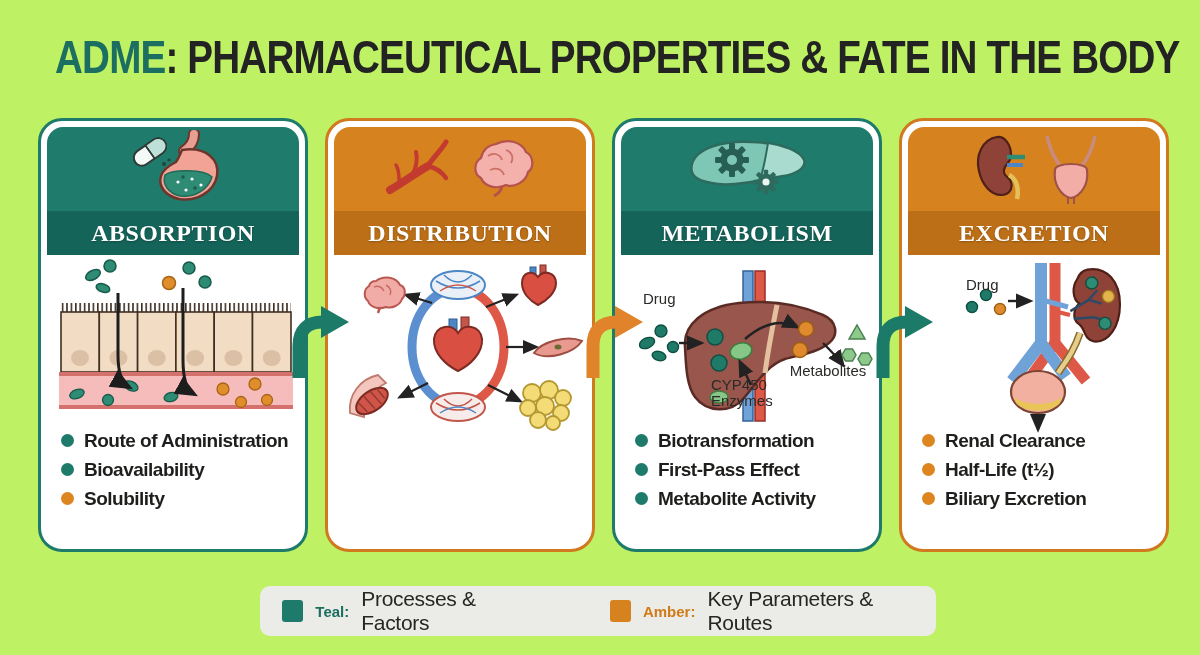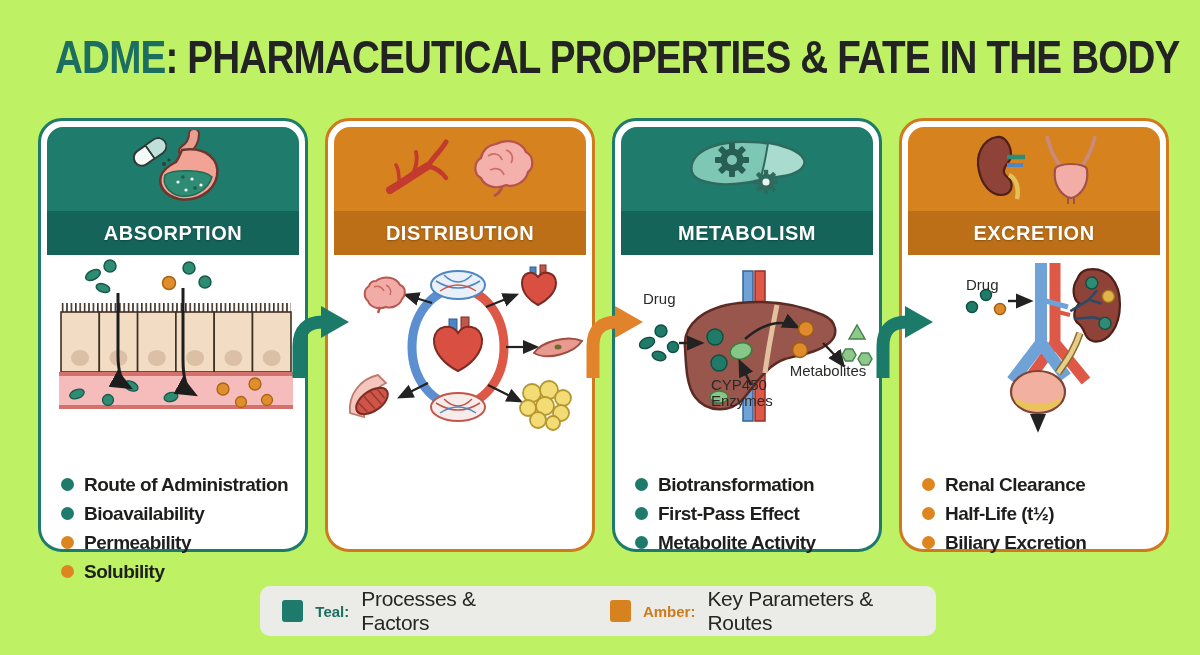--- a/index.html
+++ b/index.html
@@ -15,26 +15,26 @@
         border-radius:24px;box-sizing:border-box;}
   .card.teal{border:3px solid #1E7A6B;}
   .card.amber{border:3px solid #D0791F;}
   .card-inner{position:absolute;left:6px;right:6px;top:6px;}
   .icon-area{height:84px;border-radius:16px 16px 0 0;display:flex;align-items:center;justify-content:center;}
   .card.teal .icon-area{background:#1F7B6B;}
   .card.amber .icon-area{background:#D6831F;}
   .title-band{height:44px;display:flex;align-items:center;justify-content:center;}
   .card.teal .title-band{background:#14645A;}
   .card.amber .title-band{background:#BC6F16;}
-  .card-title{color:#fff;font-size:20px;font-weight:bold;letter-spacing:.5px;
-              text-shadow:0 1px 2px rgba(0,0,0,.28);}
+  .card-title{color:#fff;font-size:24px;font-weight:bold;letter-spacing:.5px;
+              text-shadow:0 1px 2px rgba(0,0,0,.28);font-family:Liberation Serif, serif;}
   .illus{position:absolute;left:12px;top:134px;width:246px;height:172px;}
   .illus svg{position:absolute;left:0;top:0;}
   .mini-label{position:absolute;font-size:15px;color:#2A2A28;line-height:16px;}
-  .bullets{position:absolute;left:20px;top:306px;width:232px;margin-top:44px;}
+  .bullets{position:absolute;left:20px;top:306px;width:232px;}
   .bullet{display:flex;gap:10px;margin-bottom:2px;}
   .bullet .txt{font-size:19px;font-weight:bold;color:#1E1E1C;letter-spacing:-0.5px;line-height:27px;}
   .bullet .txt.narrow{max-width:155px;}
   .dot{flex:0 0 13px;width:13px;height:13px;border-radius:50%;margin-top:7px;}
   .dot-teal{background:#1E7A6B;}
   .dot-amber{background:#DD861F;}
   
   .flow-arrow{position:absolute;top:296px;width:64px;height:84px;z-index:5;}
   
   .legend{position:absolute;left:260px;top:586px;width:676px;height:50px;background:#EBEBE8;
@@ -157,24 +157,20 @@
       <div class="bullet">
           <span class="dot dot-teal"></span>
           <span class="txt">Route of Administration</span>
         </div>
       <div class="bullet">
           <span class="dot dot-teal"></span>
           <span class="txt">Bioavailability</span>
         </div>
       <div class="bullet">
           <span class="dot dot-amber"></span>
-          <span class="txt">Permeability</span>
-        </div>
-      <div class="bullet">
-          <span class="dot dot-amber"></span>
           <span class="txt">Solubility</span>
         </div>
     </div>
   </div>
 
   <div class="card amber" style="left:325px">
     <div class="card-inner">
       <div class="icon-area">
         <span>
           <svg width="160" height="74" viewBox="0 0 160 74">

